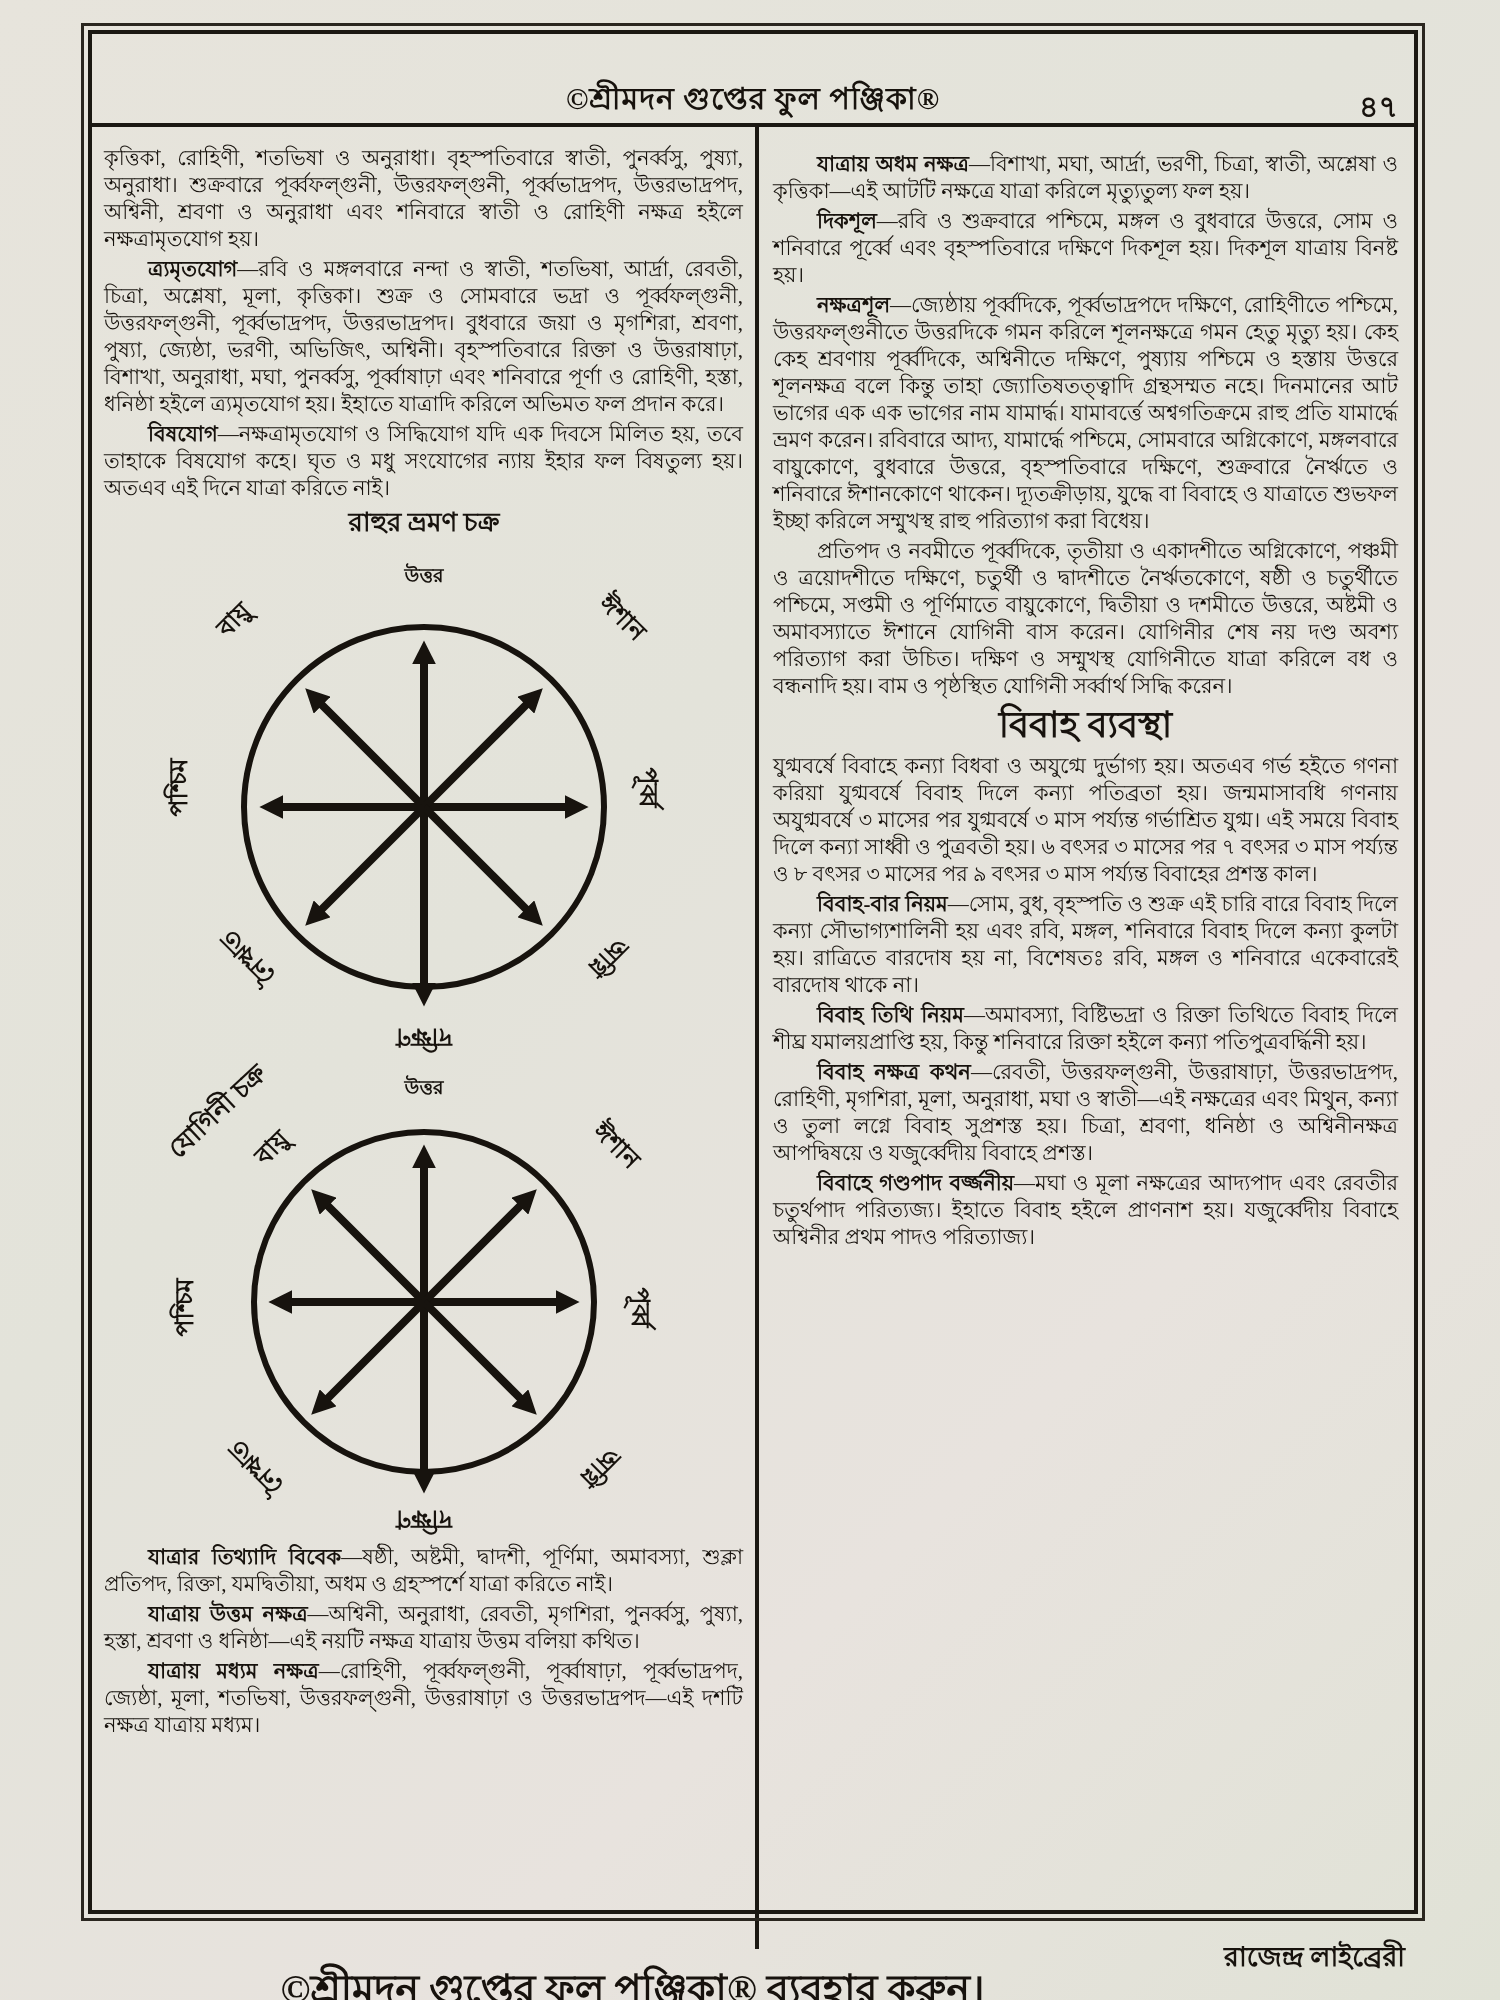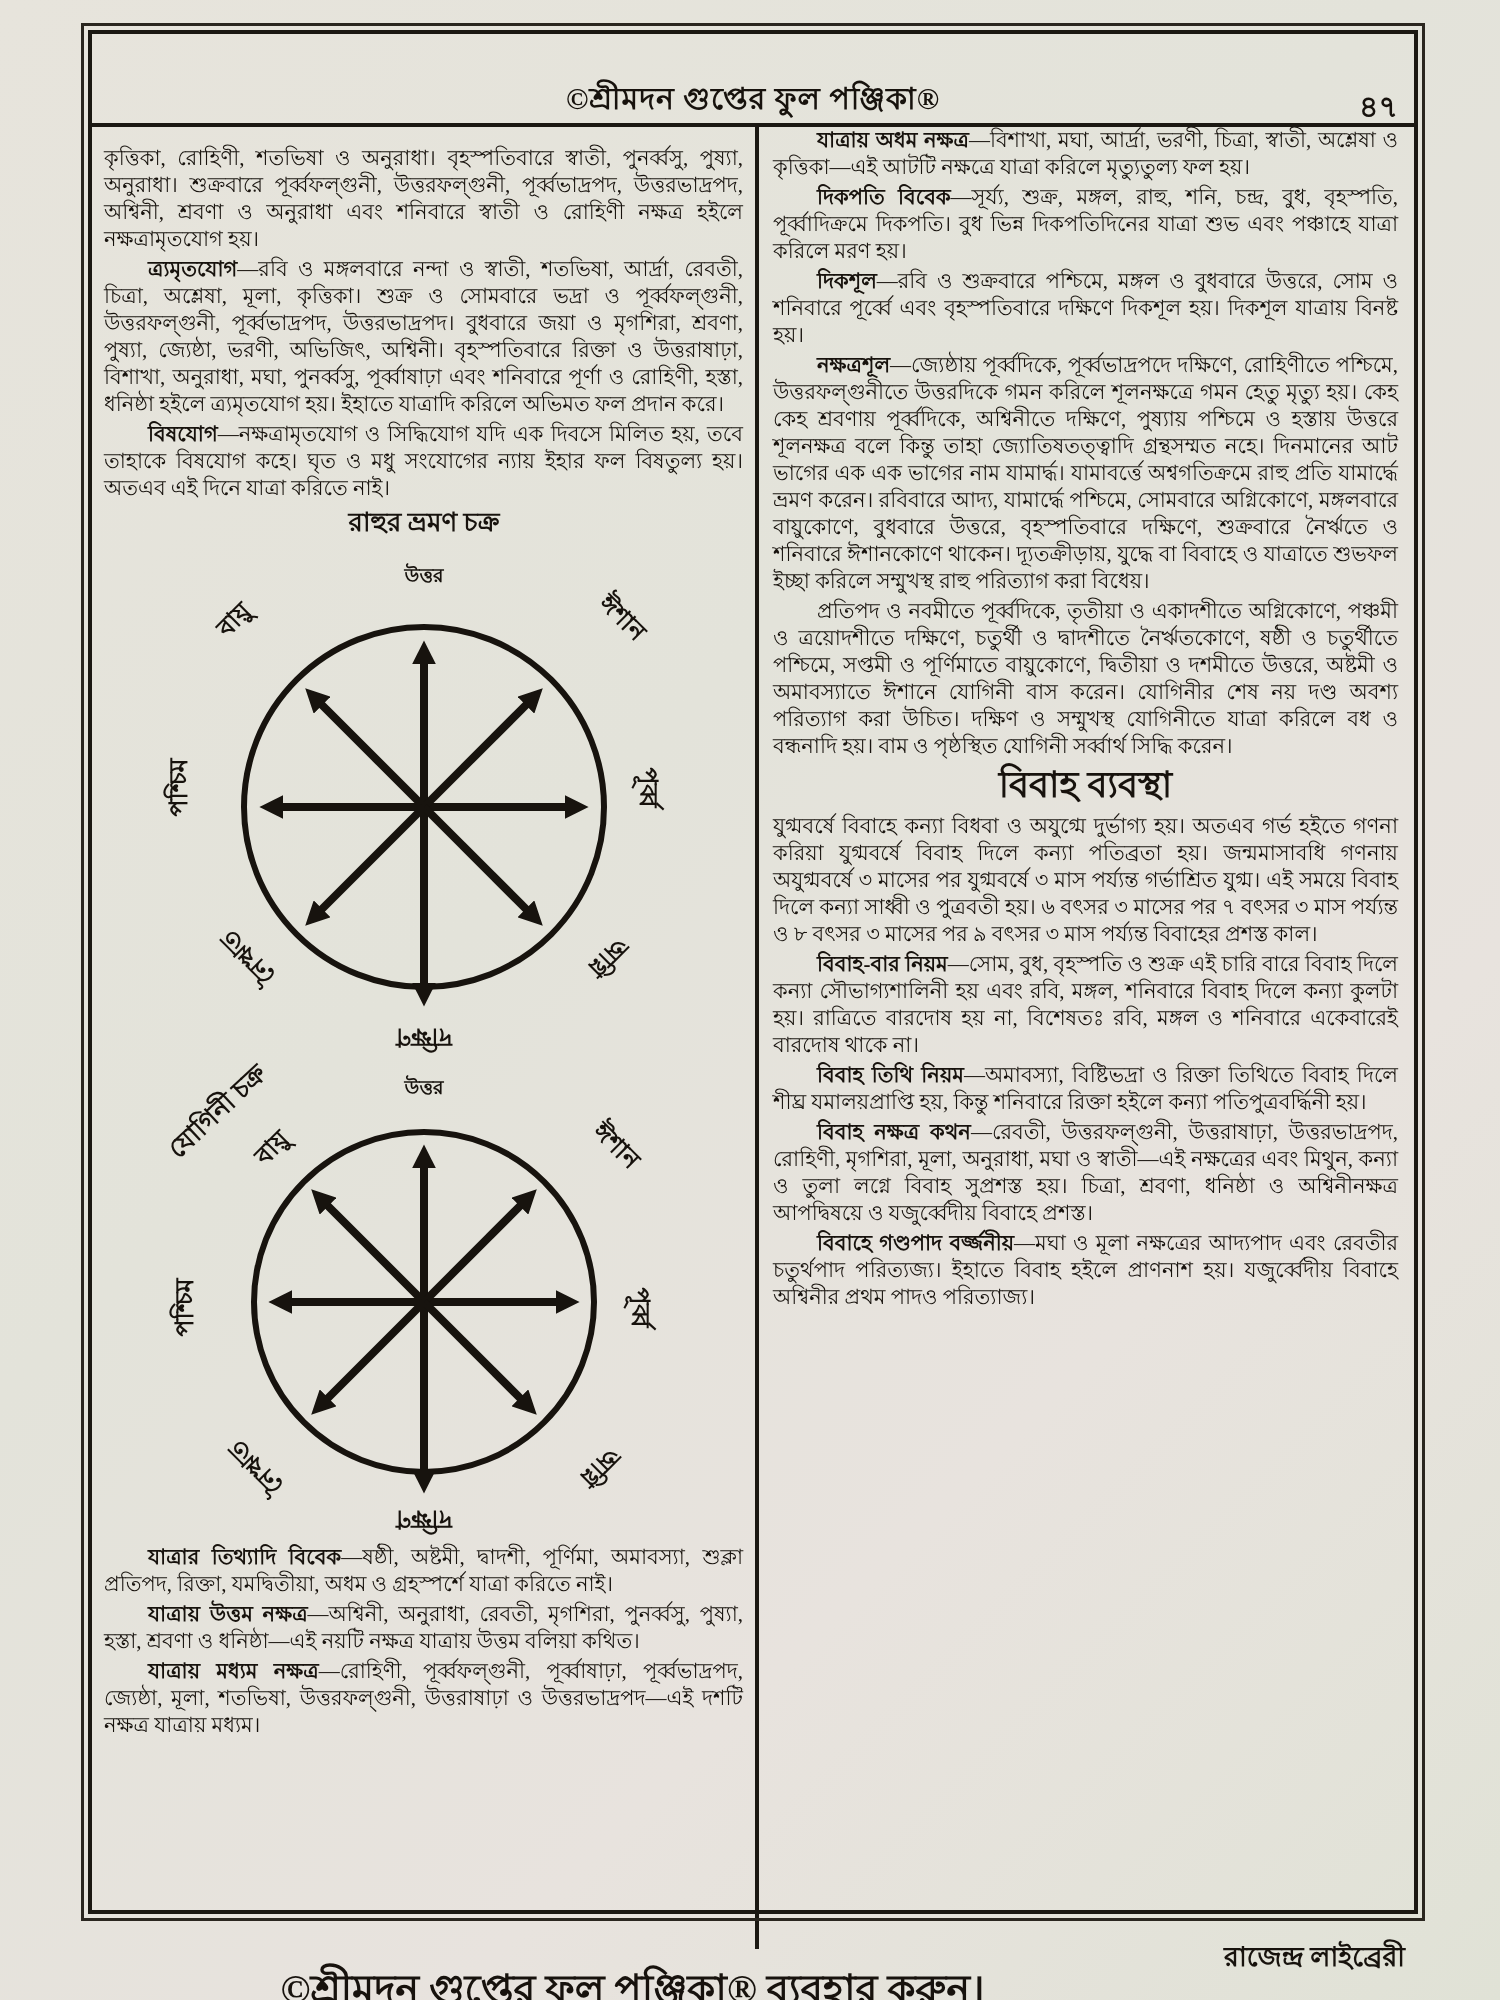--- a/index.html
+++ b/index.html
@@ -22,21 +22,21 @@
   }
   .hdr{
     position:relative;height:46px;border-bottom:4px solid #1b1812;
     display:flex;align-items:center;justify-content:center;margin-top:43px;
   }
   .hdr-title{font-size:30px;font-weight:bold;letter-spacing:1px;}
   .hdr-page{position:absolute;right:16px;top:6px;font-size:30px;font-weight:bold;}
   .cols{display:flex;height:1822px;}
   .col{box-sizing:border-box;overflow:hidden;font-size:21px;line-height:27px;}
   .col-left{width:667px;border-right:4px solid #1b1812;padding:18px 12px 4px 12px;}
-  .col-right{flex:1;padding:0 16px 4px 14px;}
+  .col-right{flex:1;padding:24px 16px 4px 14px;}
   p.para{margin:0 0 3px 0;text-align:justify;text-indent:44px;}
   p.para.noindent{text-indent:0;}
   .lead{font-weight:bold;}
   .sec-head{font-size:36px;font-weight:bold;text-align:center;margin:0 0 6px 0;line-height:44px;}
   
   .diagram{position:relative;width:640px;margin:4px auto 10px auto;text-align:center;}
   .d-title{font-size:26px;font-weight:bold;line-height:34px;}
   .d-n{font-size:19px;font-weight:bold;line-height:32px;display:block;margin-top:20px;}
   .d-s{font-size:25px;font-weight:bold;display:inline-block;transform:rotate(180deg);line-height:30px;}
   .dlab{position:absolute;font-size:25px;font-weight:bold;white-space:nowrap;}
@@ -130,21 +130,20 @@
           <span class="d-s">দক্ষিণ</span>
         </div>
 
         <p class="para"><span class="lead">যাত্রার তিথ্যাদি বিবেক</span><span>—ষষ্ঠী, অষ্টমী, দ্বাদশী, পূর্ণিমা, অমাবস্যা, শুক্লা প্রতিপদ, রিক্তা, যমদ্বিতীয়া, অধম ও গ্রহস্পর্শে যাত্রা করিতে নাই।</span></p>
         <p class="para"><span class="lead">যাত্রায় উত্তম নক্ষত্র</span><span>—অশ্বিনী, অনুরাধা, রেবতী, মৃগশিরা, পুনর্ব্বসু, পুষ্যা, হস্তা, শ্রবণা ও ধনিষ্ঠা—এই নয়টি নক্ষত্র যাত্রায় উত্তম বলিয়া কথিত।</span></p>
         <p class="para"><span class="lead">যাত্রায় মধ্যম নক্ষত্র</span><span>—রোহিণী, পূর্ব্বফল্গুনী, পূর্ব্বাষাঢ়া, পূর্ব্বভাদ্রপদ, জ্যেষ্ঠা, মূলা, শতভিষা, উত্তরফল্গুনী, উত্তরাষাঢ়া ও উত্তরভাদ্রপদ—এই দশটি নক্ষত্র যাত্রায় মধ্যম।</span></p>
       </div>
 
       <div class="col col-right">
         <p class="para"><span class="lead">যাত্রায় অধম নক্ষত্র</span><span>—বিশাখা, মঘা, আর্দ্রা, ভরণী, চিত্রা, স্বাতী, অশ্লেষা ও কৃত্তিকা—এই আটটি নক্ষত্রে যাত্রা করিলে মৃত্যুতুল্য ফল হয়।</span></p>
-        <p class="para"><span class="lead">দিকপতি বিবেক</span><span>—সূর্য্য, শুক্র, মঙ্গল, রাহু, শনি, চন্দ্র, বুধ, বৃহস্পতি, পূর্ব্বাদিক্রমে দিকপতি। বুধ ভিন্ন দিকপতিদিনের যাত্রা শুভ এবং পঞ্চাহে যাত্রা করিলে মরণ হয়।</span></p>
         <p class="para"><span class="lead">দিকশূল</span><span>—রবি ও শুক্রবারে পশ্চিমে, মঙ্গল ও বুধবারে উত্তরে, সোম ও শনিবারে পূর্ব্বে এবং বৃহস্পতিবারে দক্ষিণে দিকশূল হয়। দিকশূল যাত্রায় বিনষ্ট হয়।</span></p>
         <p class="para"><span class="lead">নক্ষত্রশূল</span><span>—জ্যেষ্ঠায় পূর্ব্বদিকে, পূর্ব্বভাদ্রপদে দক্ষিণে, রোহিণীতে পশ্চিমে, উত্তরফল্গুনীতে উত্তরদিকে গমন করিলে শূলনক্ষত্রে গমন হেতু মৃত্যু হয়। কেহ কেহ শ্রবণায় পূর্ব্বদিকে, অশ্বিনীতে দক্ষিণে, পুষ্যায় পশ্চিমে ও হস্তায় উত্তরে শূলনক্ষত্র বলে কিন্তু তাহা জ্যোতিষতত্ত্বাদি গ্রন্থসম্মত নহে। দিনমানের আট ভাগের এক এক ভাগের নাম যামার্দ্ধ। যামাবর্ত্তে অশ্বগতিক্রমে রাহু প্রতি যামার্দ্ধে ভ্রমণ করেন। রবিবারে আদ্য, যামার্দ্ধে পশ্চিমে, সোমবারে অগ্নিকোণে, মঙ্গলবারে বায়ুকোণে, বুধবারে উত্তরে, বৃহস্পতিবারে দক্ষিণে, শুক্রবারে নৈর্ঋতে ও শনিবারে ঈশানকোণে থাকেন। দ্যূতক্রীড়ায়, যুদ্ধে বা বিবাহে ও যাত্রাতে শুভফল ইচ্ছা করিলে সম্মুখস্থ রাহু পরিত্যাগ করা বিধেয়।</span></p>
         <p class="para"><span>প্রতিপদ ও নবমীতে পূর্ব্বদিকে, তৃতীয়া ও একাদশীতে অগ্নিকোণে, পঞ্চমী ও ত্রয়োদশীতে দক্ষিণে, চতুর্থী ও দ্বাদশীতে নৈর্ঋতকোণে, ষষ্ঠী ও চতুর্থীতে পশ্চিমে, সপ্তমী ও পূর্ণিমাতে বায়ুকোণে, দ্বিতীয়া ও দশমীতে উত্তরে, অষ্টমী ও অমাবস্যাতে ঈশানে যোগিনী বাস করেন। যোগিনীর শেষ নয় দণ্ড অবশ্য পরিত্যাগ করা উচিত। দক্ষিণ ও সম্মুখস্থ যোগিনীতে যাত্রা করিলে বধ ও বন্ধনাদি হয়। বাম ও পৃষ্ঠস্থিত যোগিনী সর্ব্বার্থ সিদ্ধি করেন।</span></p>
 
         <div class="sec-head">বিবাহ ব্যবস্থা</div>
 
         <p class="para noindent"><span>যুগ্মবর্ষে বিবাহে কন্যা বিধবা ও অযুগ্মে দুর্ভাগ্য হয়। অতএব গর্ভ হইতে গণনা করিয়া যুগ্মবর্ষে বিবাহ দিলে কন্যা পতিব্রতা হয়। জন্মমাসাবধি গণনায় অযুগ্মবর্ষে ৩ মাসের পর যুগ্মবর্ষে ৩ মাস পর্য্যন্ত গর্ভাশ্রিত যুগ্ম। এই সময়ে বিবাহ দিলে কন্যা সাধ্বী ও পুত্রবতী হয়। ৬ বৎসর ৩ মাসের পর ৭ বৎসর ৩ মাস পর্য্যন্ত ও ৮ বৎসর ৩ মাসের পর ৯ বৎসর ৩ মাস পর্য্যন্ত বিবাহের প্রশস্ত কাল।</span></p>
         <p class="para"><span class="lead">বিবাহ-বার নিয়ম</span><span>—সোম, বুধ, বৃহস্পতি ও শুক্র এই চারি বারে বিবাহ দিলে কন্যা সৌভাগ্যশালিনী হয় এবং রবি, মঙ্গল, শনিবারে বিবাহ দিলে কন্যা কুলটা হয়। রাত্রিতে বারদোষ হয় না, বিশেষতঃ রবি, মঙ্গল ও শনিবারে একেবারেই বারদোষ থাকে না।</span></p>
         <p class="para"><span class="lead">বিবাহ তিথি নিয়ম</span><span>—অমাবস্যা, বিষ্টিভদ্রা ও রিক্তা তিথিতে বিবাহ দিলে শীঘ্র যমালয়প্রাপ্তি হয়, কিন্তু শনিবারে রিক্তা হইলে কন্যা পতিপুত্রবর্দ্ধিনী হয়।</span></p>
         <p class="para"><span class="lead">বিবাহ নক্ষত্র কথন</span><span>—রেবতী, উত্তরফল্গুনী, উত্তরাষাঢ়া, উত্তরভাদ্রপদ, রোহিণী, মৃগশিরা, মূলা, অনুরাধা, মঘা ও স্বাতী—এই নক্ষত্রের এবং মিথুন, কন্যা ও তুলা লগ্নে বিবাহ সুপ্রশস্ত হয়। চিত্রা, শ্রবণা, ধনিষ্ঠা ও অশ্বিনীনক্ষত্র আপদ্বিষয়ে ও যজুর্ব্বেদীয় বিবাহে প্রশস্ত।</span></p>

